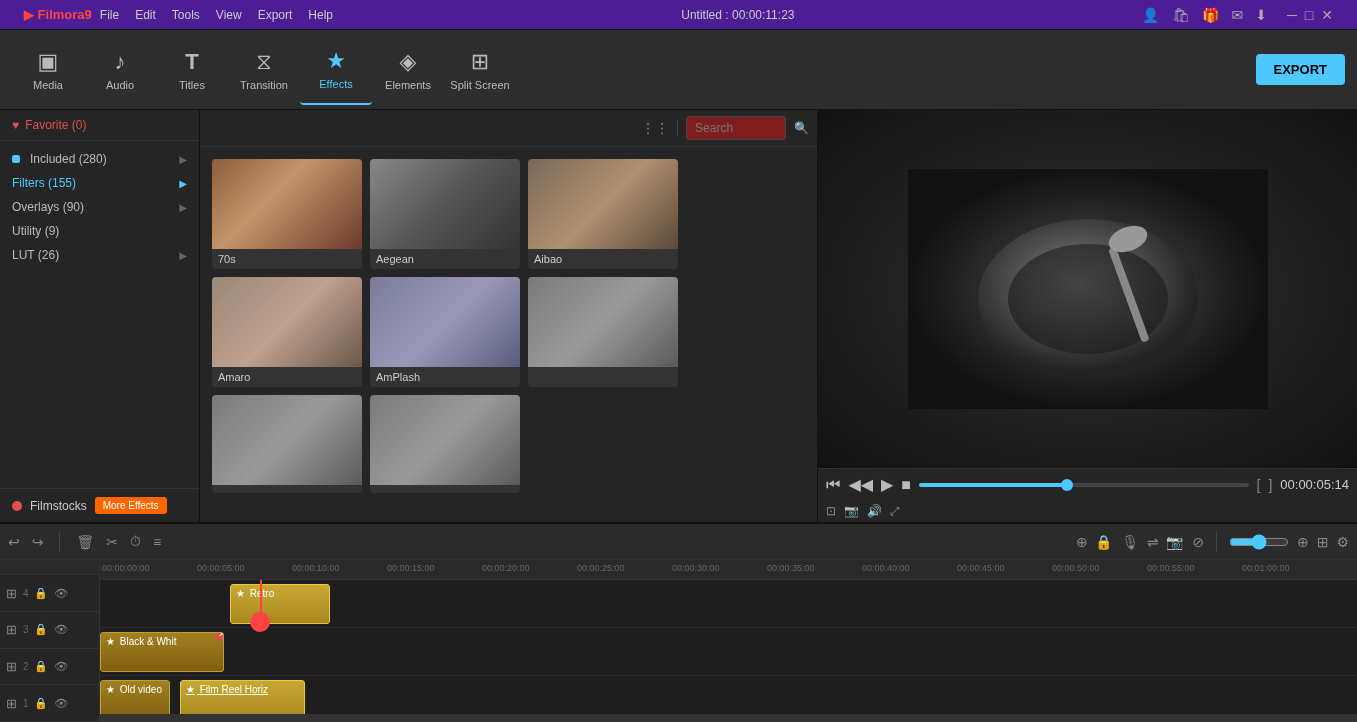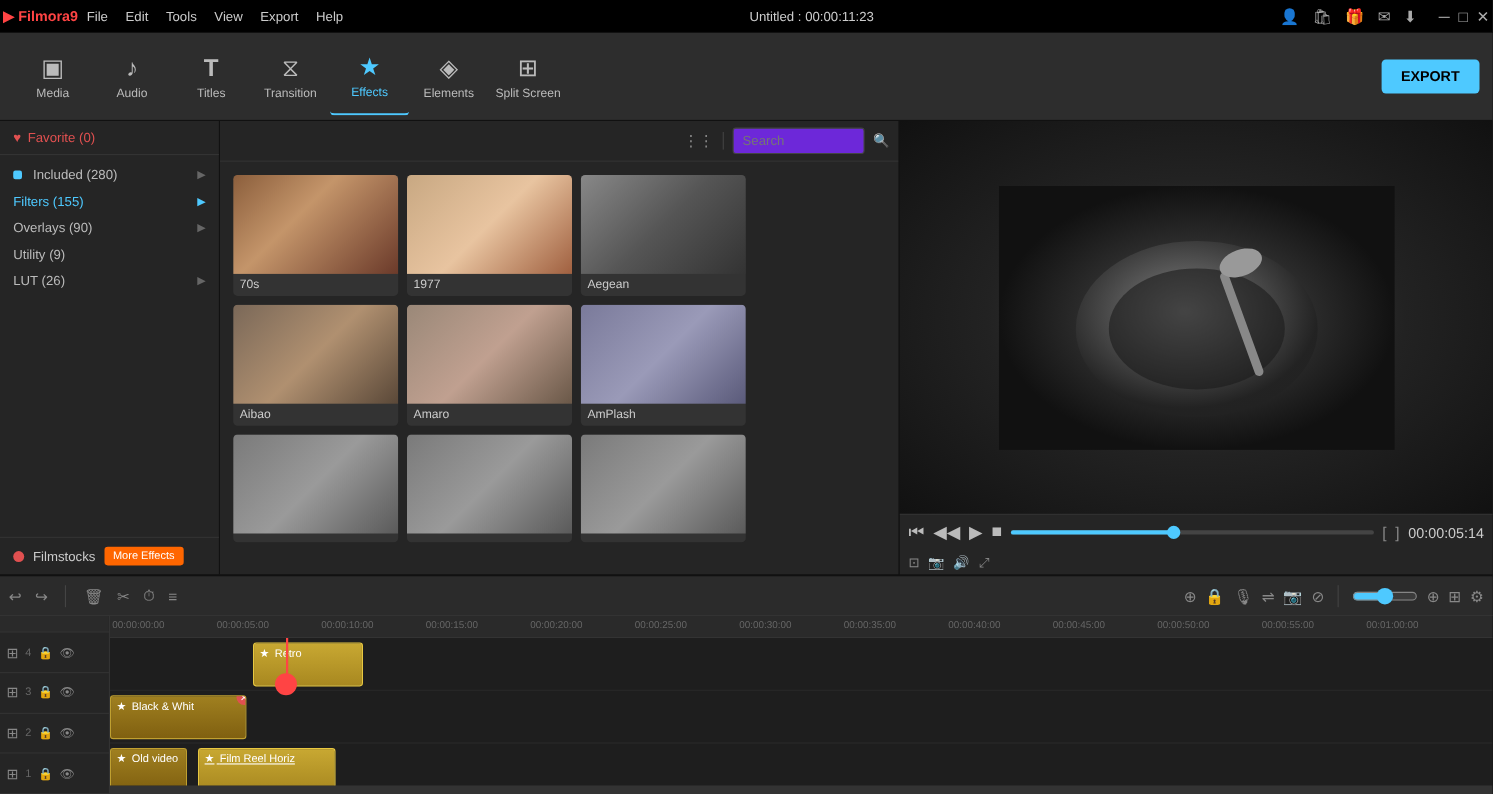--- a/index.html
+++ b/index.html
@@ -1,25 +1,25 @@
 <!DOCTYPE html>
 <html><head>
   <meta charset="utf-8">
   <style>
     * { box-sizing: border-box; margin: 0; padding: 0; }
     body { background: #1a1a1a; color: #ccc; font-family: 'Segoe UI', Arial, sans-serif; font-size: 12px; overflow: hidden; width: 1357px; height: 722px; }
 
     
     #titlebar {
-      background: #000000;
+      background: #4c1d95;
       height: 30px;
       display: flex;
       align-items: center;
       justify-content: space-between;
-      padding: 0 3px;
+      padding: 0 24px;
       border-bottom: 1px solid #111;
     }
     #titlebar-left { display: flex; align-items: center; gap: 8px; }
     #titlebar-logo { color: #ff4444; font-weight: bold; font-size: 13px; }
     #titlebar-menus { display: flex; gap: 16px; color: #ccc; font-size: 12px; }
     #titlebar-menus span { cursor: pointer; }
     #titlebar-title { color: #ccc; font-size: 12px; }
     #titlebar-right { display: flex; align-items: center; gap: 12px; }
     #titlebar-right .tb-icon { color: #aaa; font-size: 14px; cursor: pointer; }
     #window-controls { display: flex; gap: 8px; margin-left: 8px; }
@@ -126,26 +126,26 @@
     }
     #content-header {
       display: flex;
       align-items: center;
       justify-content: flex-end;
       padding: 6px 8px;
       border-bottom: 1px solid #333;
       gap: 8px;
     }
     #search-box {
-      background: #6d28d9;
+      background: #7f1d1d;
       border: 1px solid #444;
       border-radius: 3px;
       padding: 4px 8px;
       color: #ccc;
-      width: 120px;
+      width: 100px;
       font-size: 12px;
     }
     #grid-view { display: flex; flex-wrap: wrap; gap: 8px; padding: 12px; overflow-y: auto; }
     .effect-card {
       width: 150px;
       cursor: pointer;
       border-radius: 4px;
       overflow: hidden;
       background: #333;
     }
@@ -462,24 +462,20 @@
       <span class="grid-icon">⋮⋮</span>
       <div class="v-sep"></div>
       <input id="search-box" type="text" placeholder="Search" style="">
       <span>🔍</span>
     </div>
     <div id="grid-view">
 
       <div class="effect-card">
         <div class="effect-thumb thumb-70s"></div>
         <div class="effect-label">70s</div>
-      </div>
-      <div class="effect-card">
-        <div class="effect-thumb thumb-1977"></div>
-        <div class="effect-label">1977</div>
       </div>
       <div class="effect-card">
         <div class="effect-thumb thumb-aegean"></div>
         <div class="effect-label">Aegean</div>
       </div>
 
       <div class="effect-card">
         <div class="effect-thumb thumb-aibao"></div>
         <div class="effect-label">Aibao</div>
       </div>

